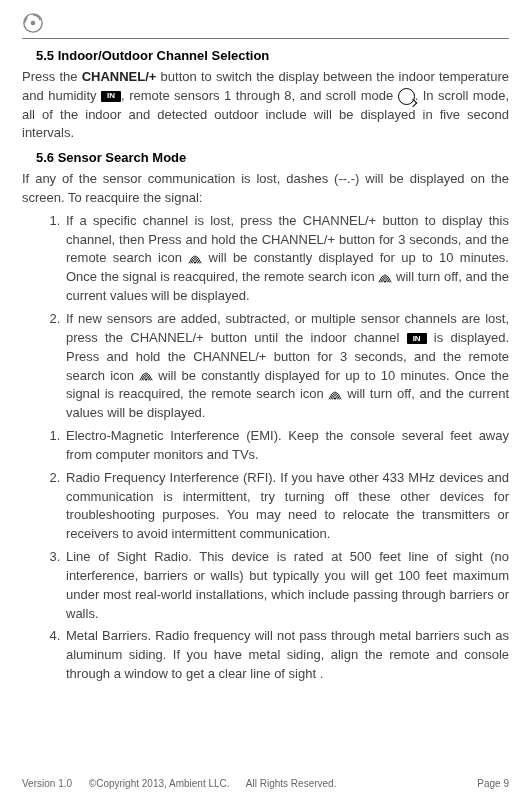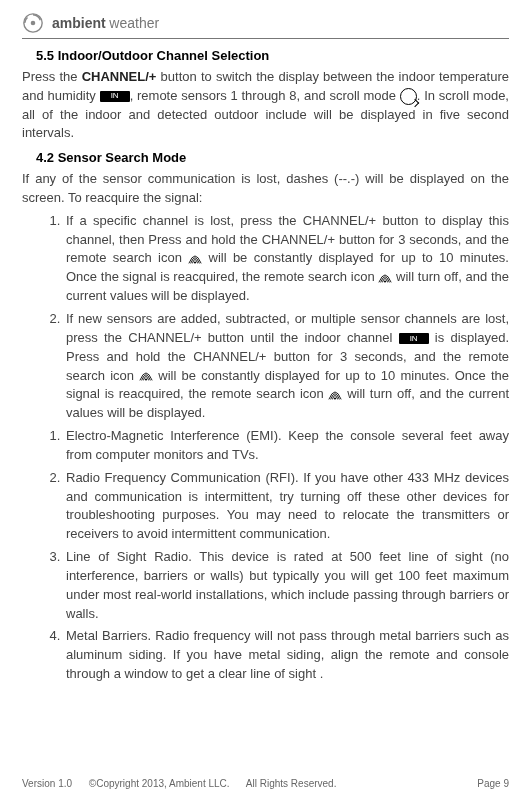--- a/index.html
+++ b/index.html
@@ -56,26 +56,26 @@
   ol.num > li {
     text-align: justify;
     color: #444;
     margin-bottom: 4px;
     padding-left: 2px;
   }
   .icon-in {
     display: inline-flex;
     align-items: center;
     justify-content: center;
-    width: 30px;
+    width: 20px;
     height: 11px;
     background: #000;
     color: #fff;
     font-size: 8px;
-    font-weight: 400;
+    font-weight: 700;
     vertical-align: middle;
     border-radius: 1px;
   }
   .icon-scroll {
     display: inline-flex;
     align-items: center;
     justify-content: center;
     width: 15px; height: 15px;
     border: 1.5px solid #000;
     border-radius: 50%;
@@ -115,32 +115,29 @@
 
 <div class="page">
 
   <div class="header">
     <svg class="logo-mark" viewBox="0 0 24 24">
       <circle cx="12" cy="12" r="10" fill="none" stroke="#888" stroke-width="1.5"></circle>
       <path d="M12 3 A9 9 0 0 1 20 9" fill="none" stroke="#888" stroke-width="1.5"></path>
       <path d="M6 6 A8.5 8.5 0 0 0 3 12" fill="none" stroke="#888" stroke-width="1.5"></path>
       <circle cx="12" cy="12" r="2.5" fill="#888"></circle>
     </svg>
-    <span class="logo-text">
-      <span class="b">ambient</span> <span class="t">weather</span>
-    </span>
   </div>
   <hr class="rule">
 
   <div class="section-title">5.5 Indoor/Outdoor Channel Selection</div>
   <p class="body-text">
     <span>Press the </span><span class="bold">CHANNEL/+</span><span> button to switch the display between the indoor temperature and humidity </span><span class="icon-in">IN</span><span>, remote sensors 1 through 8, and scroll mode </span><span class="icon-scroll"></span><span>. In scroll mode, all of the indoor and detected outdoor include will be displayed in five second intervals.</span>
   </p>
 
-  <div class="section-title">4.2  Sensor Search Mode</div>
+  <div class="section-title">5.6  Sensor Search Mode</div>
   <p class="body-text">If any of the sensor communication is lost, dashes (--.-) will be displayed on the screen. To reacquire the signal:</p>
   <ol class="num">
     <li>
       <span>If a specific channel is lost, press the </span><span class="bold">CHANNEL/+</span><span> button to display this channel, then Press and hold the </span><span class="bold">CHANNEL/+</span><span> button for 3 seconds, and the remote search icon </span><svg class="icon-signal" viewBox="0 0 16 12">
           <path d="M1 11 Q8 -6 15 11" fill="none" stroke="#000" stroke-width="1"></path>
           <path d="M3 11 Q8 -2 13 11" fill="none" stroke="#000" stroke-width="1"></path>
           <path d="M5 11 Q8 2 11 11" fill="none" stroke="#000" stroke-width="1"></path>
           <circle cx="8" cy="10" r="1.2" fill="#000"></circle>
         </svg><span> will be constantly displayed for up to 10 minutes. Once the signal is reacquired, the remote search icon </span><svg class="icon-signal" viewBox="0 0 16 12">
           <path d="M1 11 Q8 -6 15 11" fill="none" stroke="#000" stroke-width="1"></path>
@@ -159,21 +156,21 @@
           <path d="M1 11 Q8 -6 15 11" fill="none" stroke="#000" stroke-width="1"></path>
           <path d="M3 11 Q8 -2 13 11" fill="none" stroke="#000" stroke-width="1"></path>
           <path d="M5 11 Q8 2 11 11" fill="none" stroke="#000" stroke-width="1"></path>
           <circle cx="8" cy="10" r="1.2" fill="#000"></circle>
         </svg><span> will turn off, and the current values will be displayed.</span>
     </li>
   </ol>
 
   <ol class="num">
     <li><span class="bold">Electro-Magnetic Interference (EMI).</span><span> Keep the console several feet away from computer monitors and TVs.</span></li>
-    <li><span class="bold">Radio Frequency Communication (RFI).</span><span> If you have other 433 MHz devices and communication is intermittent, try turning off these other devices for troubleshooting purposes. You may need to relocate the transmitters or receivers to avoid intermittent communication.</span></li>
+    <li><span class="bold">Radio Frequency Interference (RFI).</span><span> If you have other 433 MHz devices and communication is intermittent, try turning off these other devices for troubleshooting purposes. You may need to relocate the transmitters or receivers to avoid intermittent communication.</span></li>
     <li><span class="bold">Line of Sight Radio.</span><span> This device is rated at 500 feet line of sight (no interference, barriers or walls) but typically you will get 100 feet maximum under most real-world installations, which include passing through barriers or walls.</span></li>
     <li><span class="bold">Metal Barriers.</span><span> Radio frequency will not pass through metal barriers such as aluminum siding. If you have metal siding, align the remote and console through a window to get a clear line of sight .</span></li>
   </ol>
 
 </div>
 
 <div class="footer">
   <div class="left">
     <span class="s1">Version 1.0</span>
     <span class="s2">©Copyright 2013, Ambient  LLC.</span>

